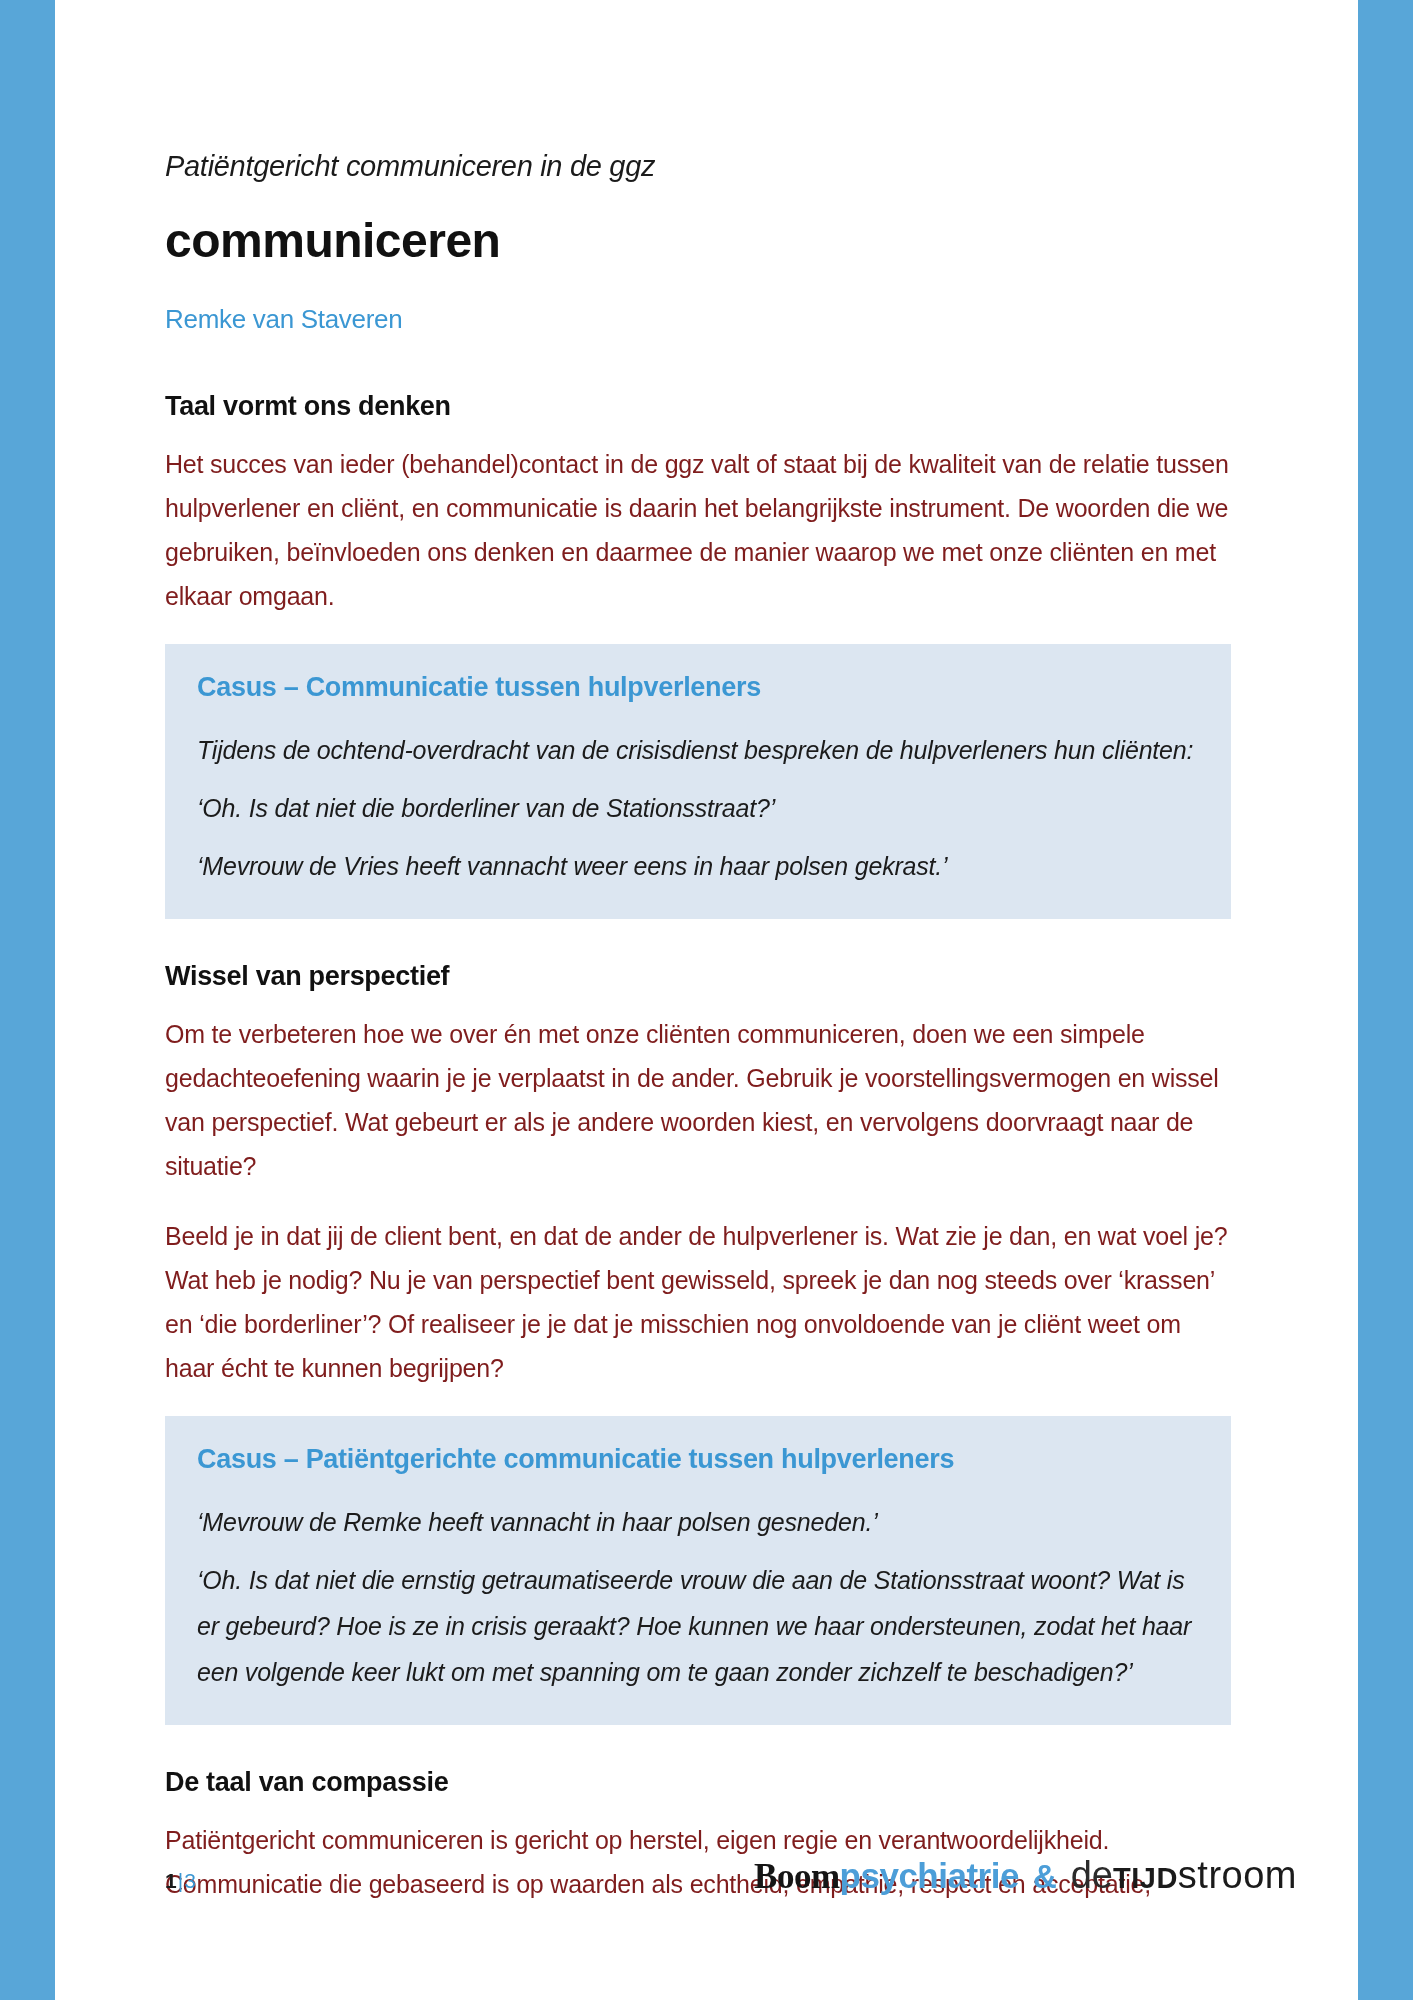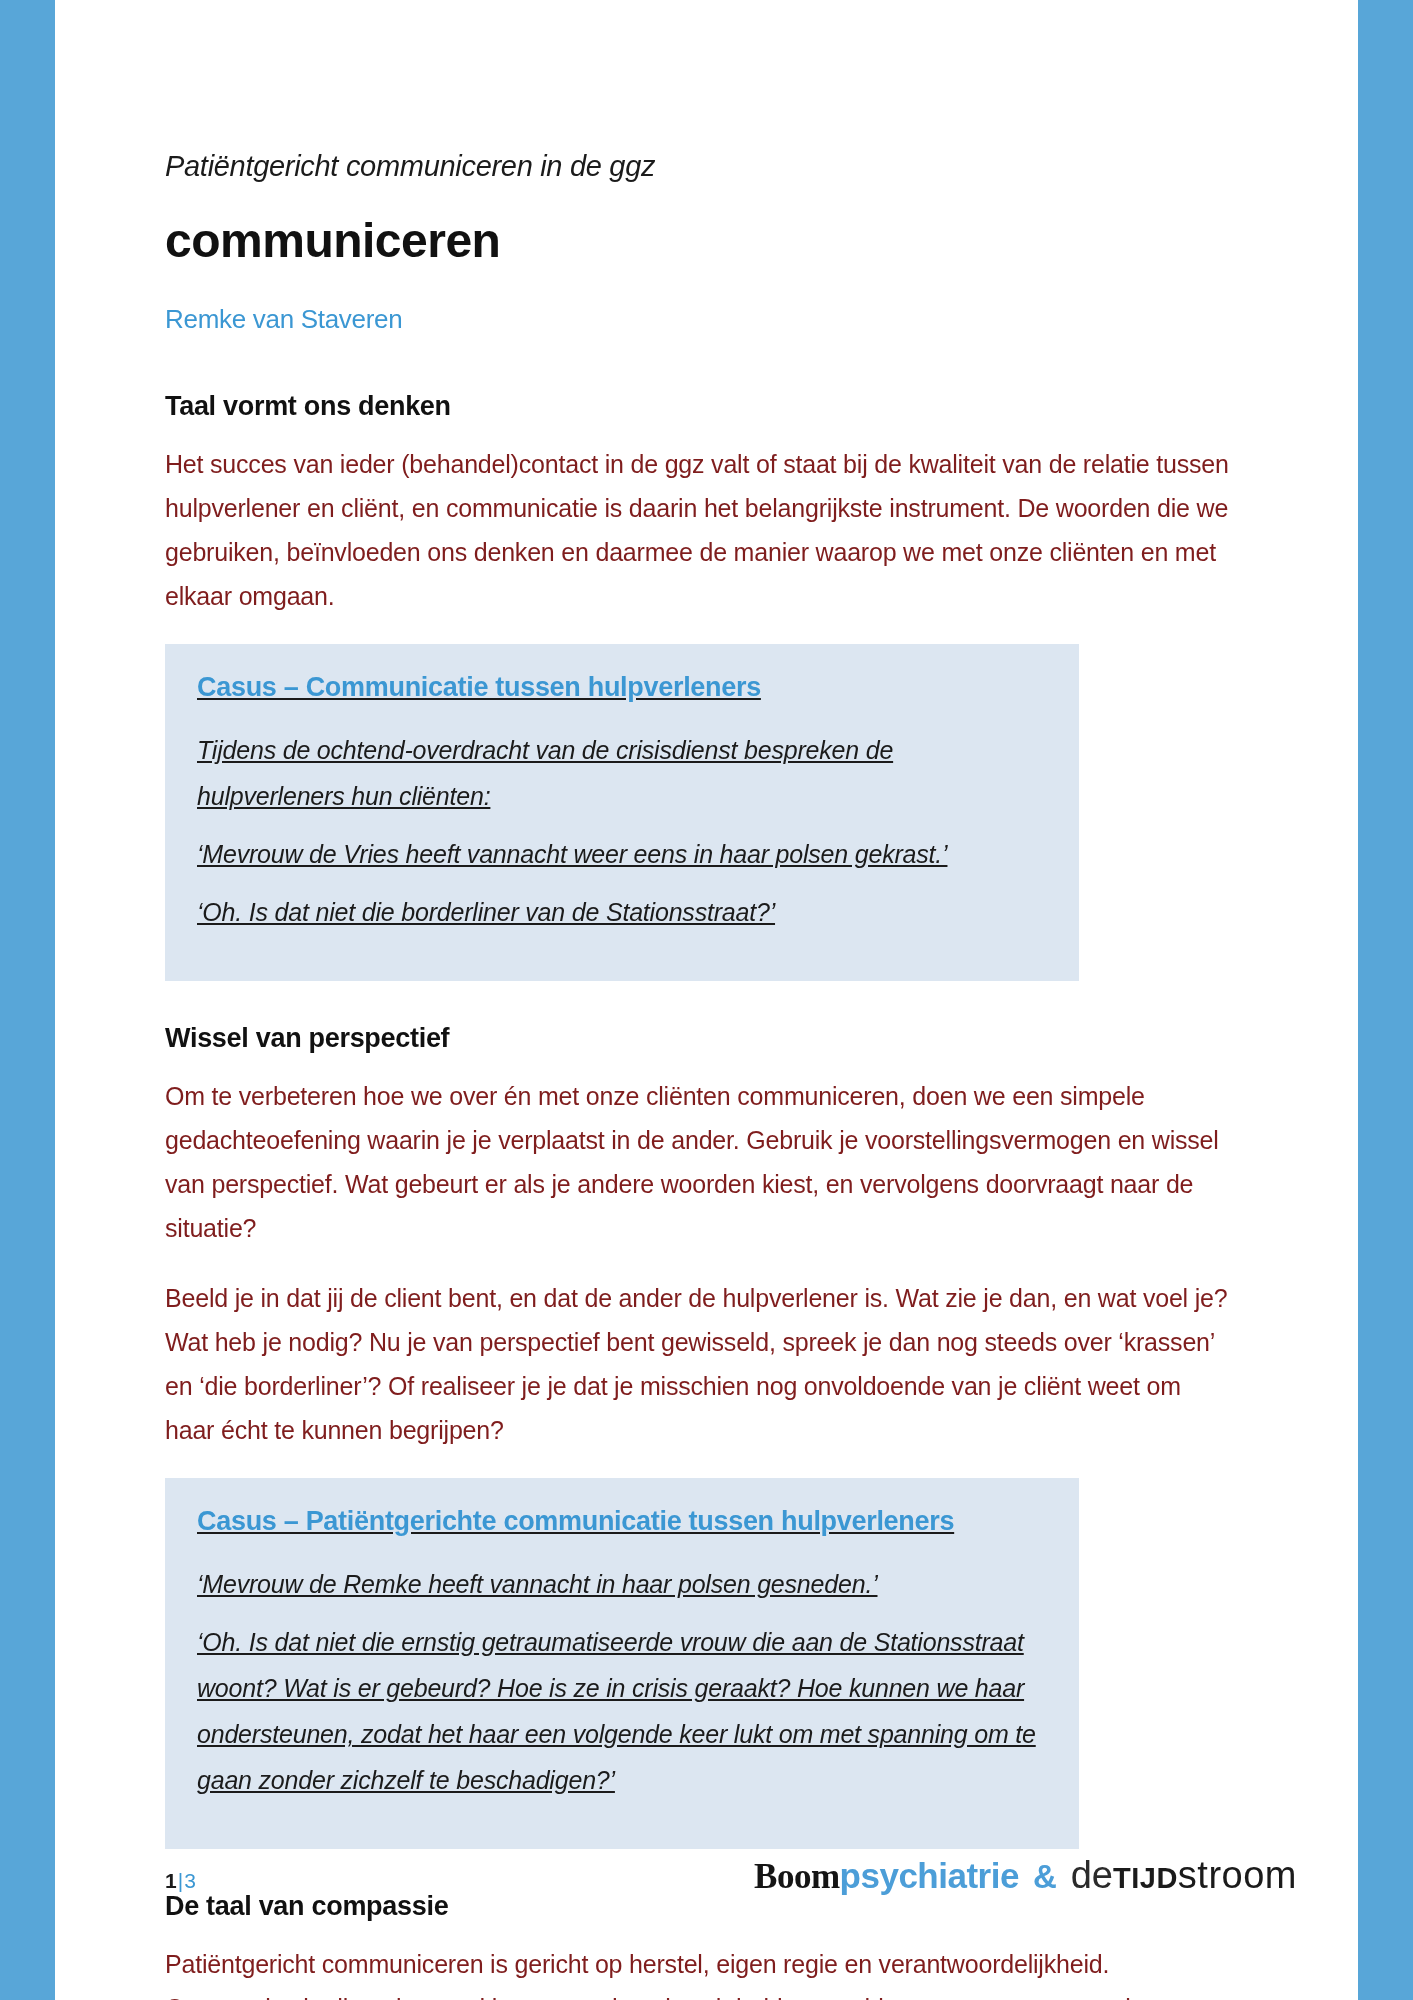--- a/index.html
+++ b/index.html
@@ -62,24 +62,23 @@
   p.body-text {
     font-size: 25px;
     letter-spacing: -0.2px;
     line-height: 44px;
     margin-bottom: 26px;
     color: #7f1d1d;
   }
 
   .casus-box {
     background: #dce6f1;
-    padding: 28px 32px 46px 32px;
+    padding: 28px 32px 30px 32px;
     margin: 4px 0 42px 0;
-    width: 914px;
-    text-decoration: underline;
+    width: 1066px;
   }
   .casus-heading {
     color: #3b97d3;
     font-size: 27px;
     font-weight: 700;
     letter-spacing: -0.3px;
     margin-bottom: 24px;
   }
   .casus-line {
     font-style: italic;
@@ -133,22 +132,22 @@
     </h1>
 
     <div class="author">Remke van Staveren</div>
 
     <h2 class="section-heading">Taal vormt ons denken</h2>
     <p class="body-text">Het succes van ieder (behandel)contact in de ggz valt of staat bij de kwaliteit van de relatie tussen hulpverlener en cliënt, en communicatie is daarin het belangrijkste instrument. De woorden die we gebruiken, beïnvloeden ons denken en daarmee de manier waarop we met onze cliënten en met elkaar omgaan.</p>
 
     <div class="casus-box">
       <div class="casus-heading">Casus – Communicatie tussen hulpverleners</div>
       <p class="casus-line">Tijdens de ochtend-overdracht van de crisisdienst bespreken de hulpverleners hun cliënten:</p>
+      <p class="casus-line">‘Oh. Is dat niet die borderliner van de Stationsstraat?’</p>
       <p class="casus-line">‘Mevrouw de Vries heeft vannacht weer eens in haar polsen gekrast.’</p>
-      <p class="casus-line">‘Oh. Is dat niet die borderliner van de Stationsstraat?’</p>
     </div>
 
     <h2 class="section-heading">Wissel van perspectief</h2>
     <p class="body-text">Om te verbeteren hoe we over én met onze cliënten communiceren, doen we een simpele gedachteoefening waarin je je verplaatst in de ander. Gebruik je voorstellingsvermogen en wissel van perspectief. Wat gebeurt er als je andere woorden kiest, en vervolgens doorvraagt naar de situatie?</p>
     <p class="body-text">Beeld je in dat jij de client bent, en dat de ander de hulpverlener is. Wat zie je dan, en wat voel je? Wat heb je nodig? Nu je van perspectief bent gewisseld, spreek je dan nog steeds over ‘krassen’ en ‘die borderliner’? Of realiseer je je dat je misschien nog onvoldoende van je cliënt weet om haar écht te kunnen begrijpen?</p>
 
     <div class="casus-box">
       <div class="casus-heading">Casus – Patiëntgerichte communicatie tussen hulpverleners</div>
       <p class="casus-line">‘Mevrouw de Remke heeft vannacht in haar polsen gesneden.’</p>
       <p class="casus-line">‘Oh. Is dat niet die ernstig getraumatiseerde vrouw die aan de Stationsstraat woont? Wat is er gebeurd? Hoe is ze in crisis geraakt? Hoe kunnen we haar ondersteunen, zodat het haar een volgende keer lukt om met spanning om te gaan zonder zichzelf te beschadigen?’</p>

